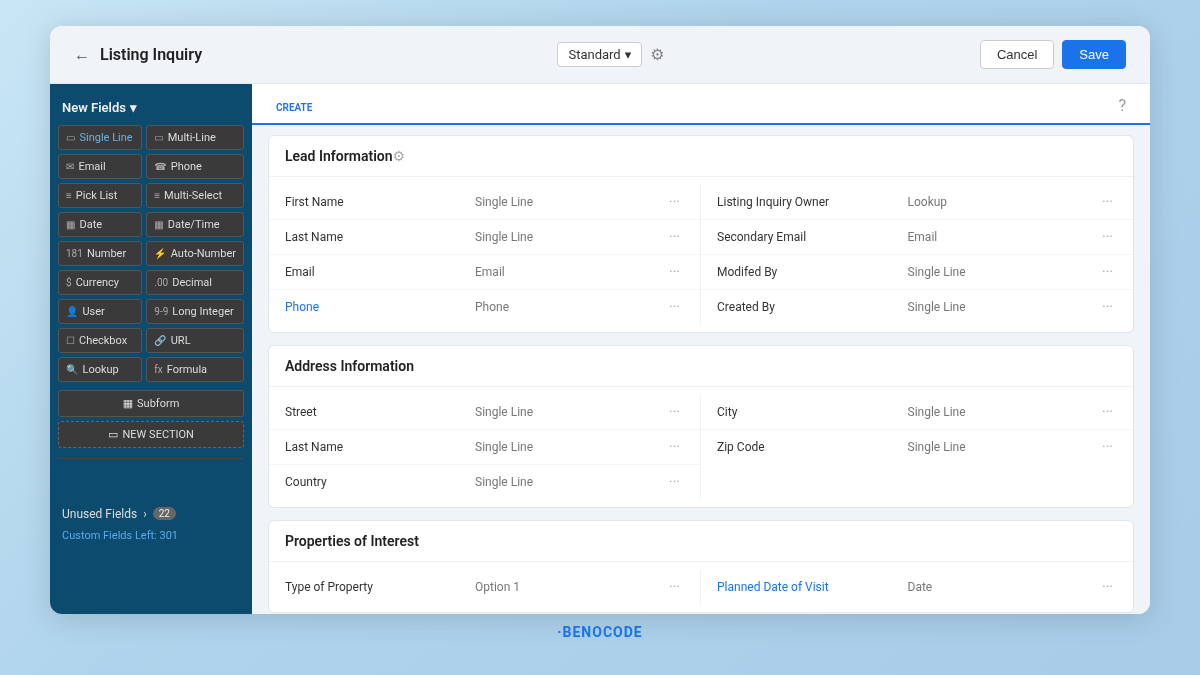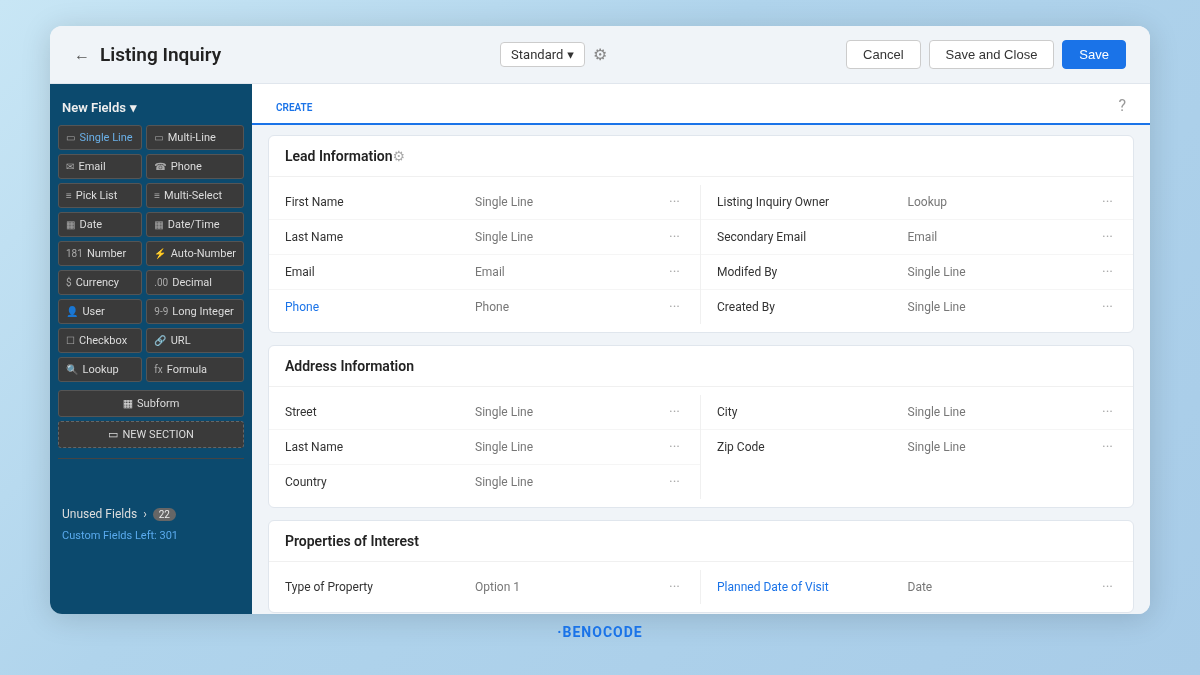--- a/index.html
+++ b/index.html
@@ -32,21 +32,21 @@
       display: flex;
       align-items: center;
       gap: 10px;
     }
     .back-arrow {
       color: #555;
       font-size: 16px;
       cursor: pointer;
     }
     .page-title {
-      font-size: 19px;
+      font-size: 16px;
       font-weight: 600;
       color: #222;
     }
     .header-center {
       display: flex;
       align-items: center;
       gap: 8px;
       padding-left: 40px;
     }
     .standard-dropdown {
@@ -170,21 +170,21 @@
       justify-content: center;
       gap: 4px;
     }
     .sidebar-divider {
       border: none;
       border-top: 1px solid #444;
       margin: 10px 0;
     }
     .unused-fields-row {
       display: flex;
-      align-items: flex-end;
+      align-items: flex-start;
       gap: 6px;
       padding: 4px;
       font-size: 12px;
       color: #ddd;
       cursor: pointer;
       margin-top: 44px;
     }
     .badge {
       background: #666;
       color: #eee;
@@ -324,21 +324,20 @@
       </div>
       <div class="header-center">
         <div class="standard-dropdown">
           <span>Standard</span>
           <span>▾</span>
         </div>
         <span class="gear-icon-header">⚙</span>
       </div>
       <div class="header-right">
         <button class="btn btn-secondary">Cancel</button>
-        <button class="btn btn-secondary">Save and Close</button>
         <button class="btn btn-primary">Save</button>
       </div>
     </div>
 
     <div class="body-layout">
 
       <div class="sidebar">
         <div class="new-fields-header">
           <span>New Fields</span>
           <span>▾</span>

